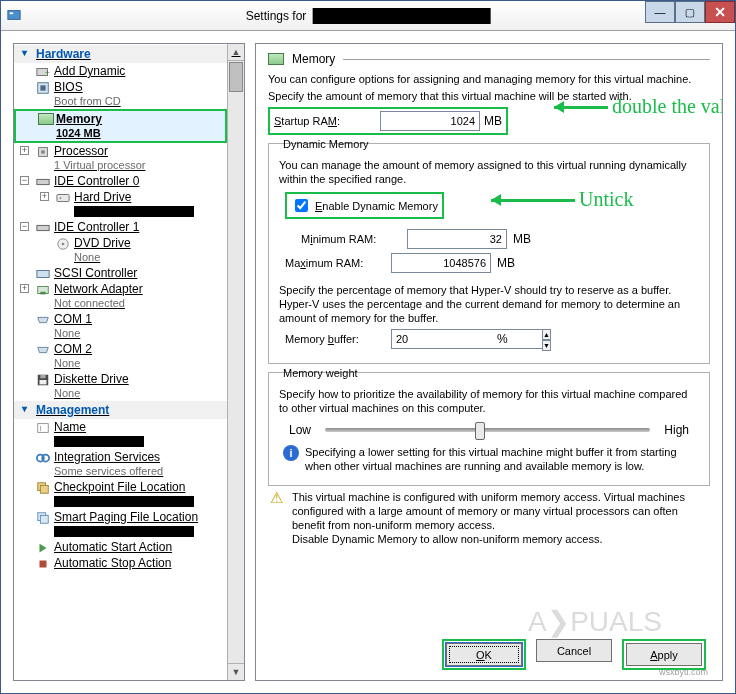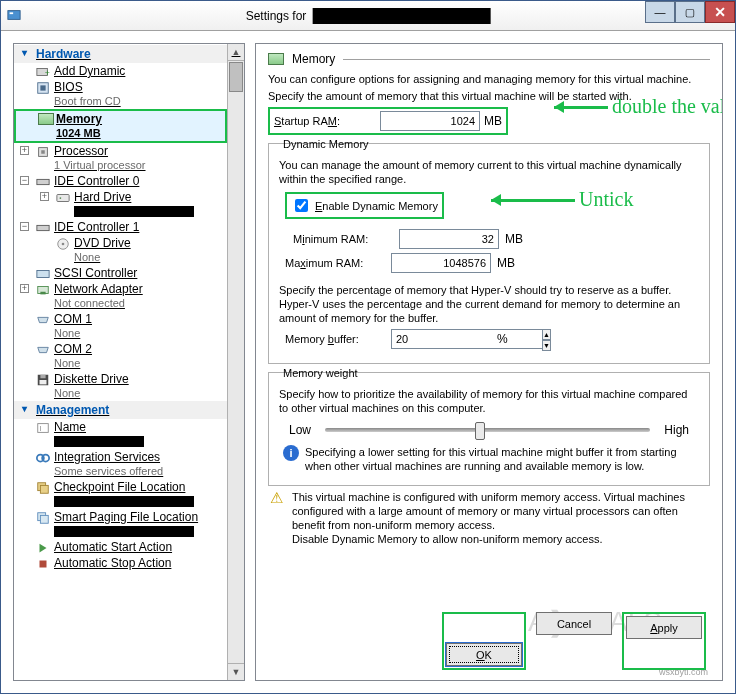--- a/index.html
+++ b/index.html
@@ -111,21 +111,21 @@
   .callout{ position:absolute; color:#1abc4a; font-family:"Comic Sans MS",cursive; font-size:20px; font-weight:400; display:flex; align-items:center; gap:4px;}
   .arrow-left-long{ width:60px; height:8px; position:relative;}
   .arrow-left-long::before{content:"";position:absolute;left:6px;right:0;top:3px;height:3px;background:#1abc4a;}
   .arrow-left-long::after{content:"";position:absolute;left:0;top:-2px;border:6px solid transparent;border-right:10px solid #1abc4a;}
   .slider-track{flex:1;height:4px;background:linear-gradient(#888,#ccc);position:relative;border-radius:2px;margin:0 8px;}
   .slider-thumb{position:absolute;left:46%;top:-6px;width:10px;height:18px;background:#eaeaea;border:1px solid #666;border-radius:2px;}
   .infoicon{width:16px;height:16px;border-radius:50%;background:#2a6cd0;color:#fff;font-weight:bold;font-size:11px;display:flex;align-items:center;justify-content:center;}
   .warnicon{width:16px;height:16px;color:#c9a000;font-size:15px;line-height:16px;}
   .footer-btns{position:absolute;bottom:10px;right:16px;display:flex;gap:10px;}
   .btn{min-width:76px;height:23px;border:1px solid #707070;background:#e8e8e8;font-size:11px;cursor:pointer;}
-  .btn.focus{outline:1px dotted #000; outline-offset:-4px; box-shadow:0 0 0 1px #2a6cd0;margin-top:27px;}
+  .btn.focus{outline:1px dotted #000; outline-offset:-4px; box-shadow:0 0 0 1px #2a6cd0;}
   .hl-btn{border:2px solid #1abc4a; padding:2px; display:inline-block;}
   .und{ text-decoration: underline; text-decoration-color:#000;}
   .watermark{position:absolute;right:60px;bottom:42px;font-size:28px;color:#b8b8b8;opacity:0.5;font-family:Arial;z-index:0;}
   .credit{position:absolute;right:14px;bottom:3px;font-size:9px;color:#a0a0a0;z-index:0;}
   .memicon{width:16px;height:12px;border:1px solid #4a7a4a;background:linear-gradient(#bfe8bf,#8acb8a);display:inline-block;}
   svg.ic{width:14px;height:14px;}
 </style>
 </head>
 <body>
 
@@ -336,36 +336,36 @@
           <span style="margin-left:4px">MB</span>
         </span>
         <div class="callout" style="left:280px;top:-12px;width:200px">
           <span class="arrow-left-long"></span>
           <span>double the value</span>
         </div>
       </div>
 
       <div class="fieldset">
         <span class="legend">Dynamic Memory</span>
-        <div class="para" style="margin-top:-8px">You can manage the amount of memory current to this virtual machine dynamically within the specified range.</div>
+        <div class="para" style="margin-top:-8px">You can manage the amount of memory assigned to this virtual running dynamically within the specified range.</div>
 
         <div class="row" style="position:relative;margin:6px 0 10px 6px">
           <span class="hl-green">
             <span class="chk">
               <input type="checkbox" checked="" style="">
               <label><span class="und">E</span>nable Dynamic Memory</label>
             </span>
           </span>
           <div class="callout" style="left:200px;top:-4px">
             <span class="arrow-left-long" style="width:90px"></span>
             <span>Untick</span>
           </div>
         </div>
 
-        <div class="row" style="margin-left:14px">
+        <div class="row" style="margin-left:22px">
           <label style="width:100px">M<span class="und">i</span>nimum RAM:</label>
           <input class="input-num" value="32" style="">
           <span>MB</span>
         </div>
         <div class="row" style="margin-left:6px">
           <label style="width:100px">Ma<span class="und">x</span>imum RAM:</label>
           <input class="input-num" value="1048576" style="">
           <span>MB</span>
         </div>
 

